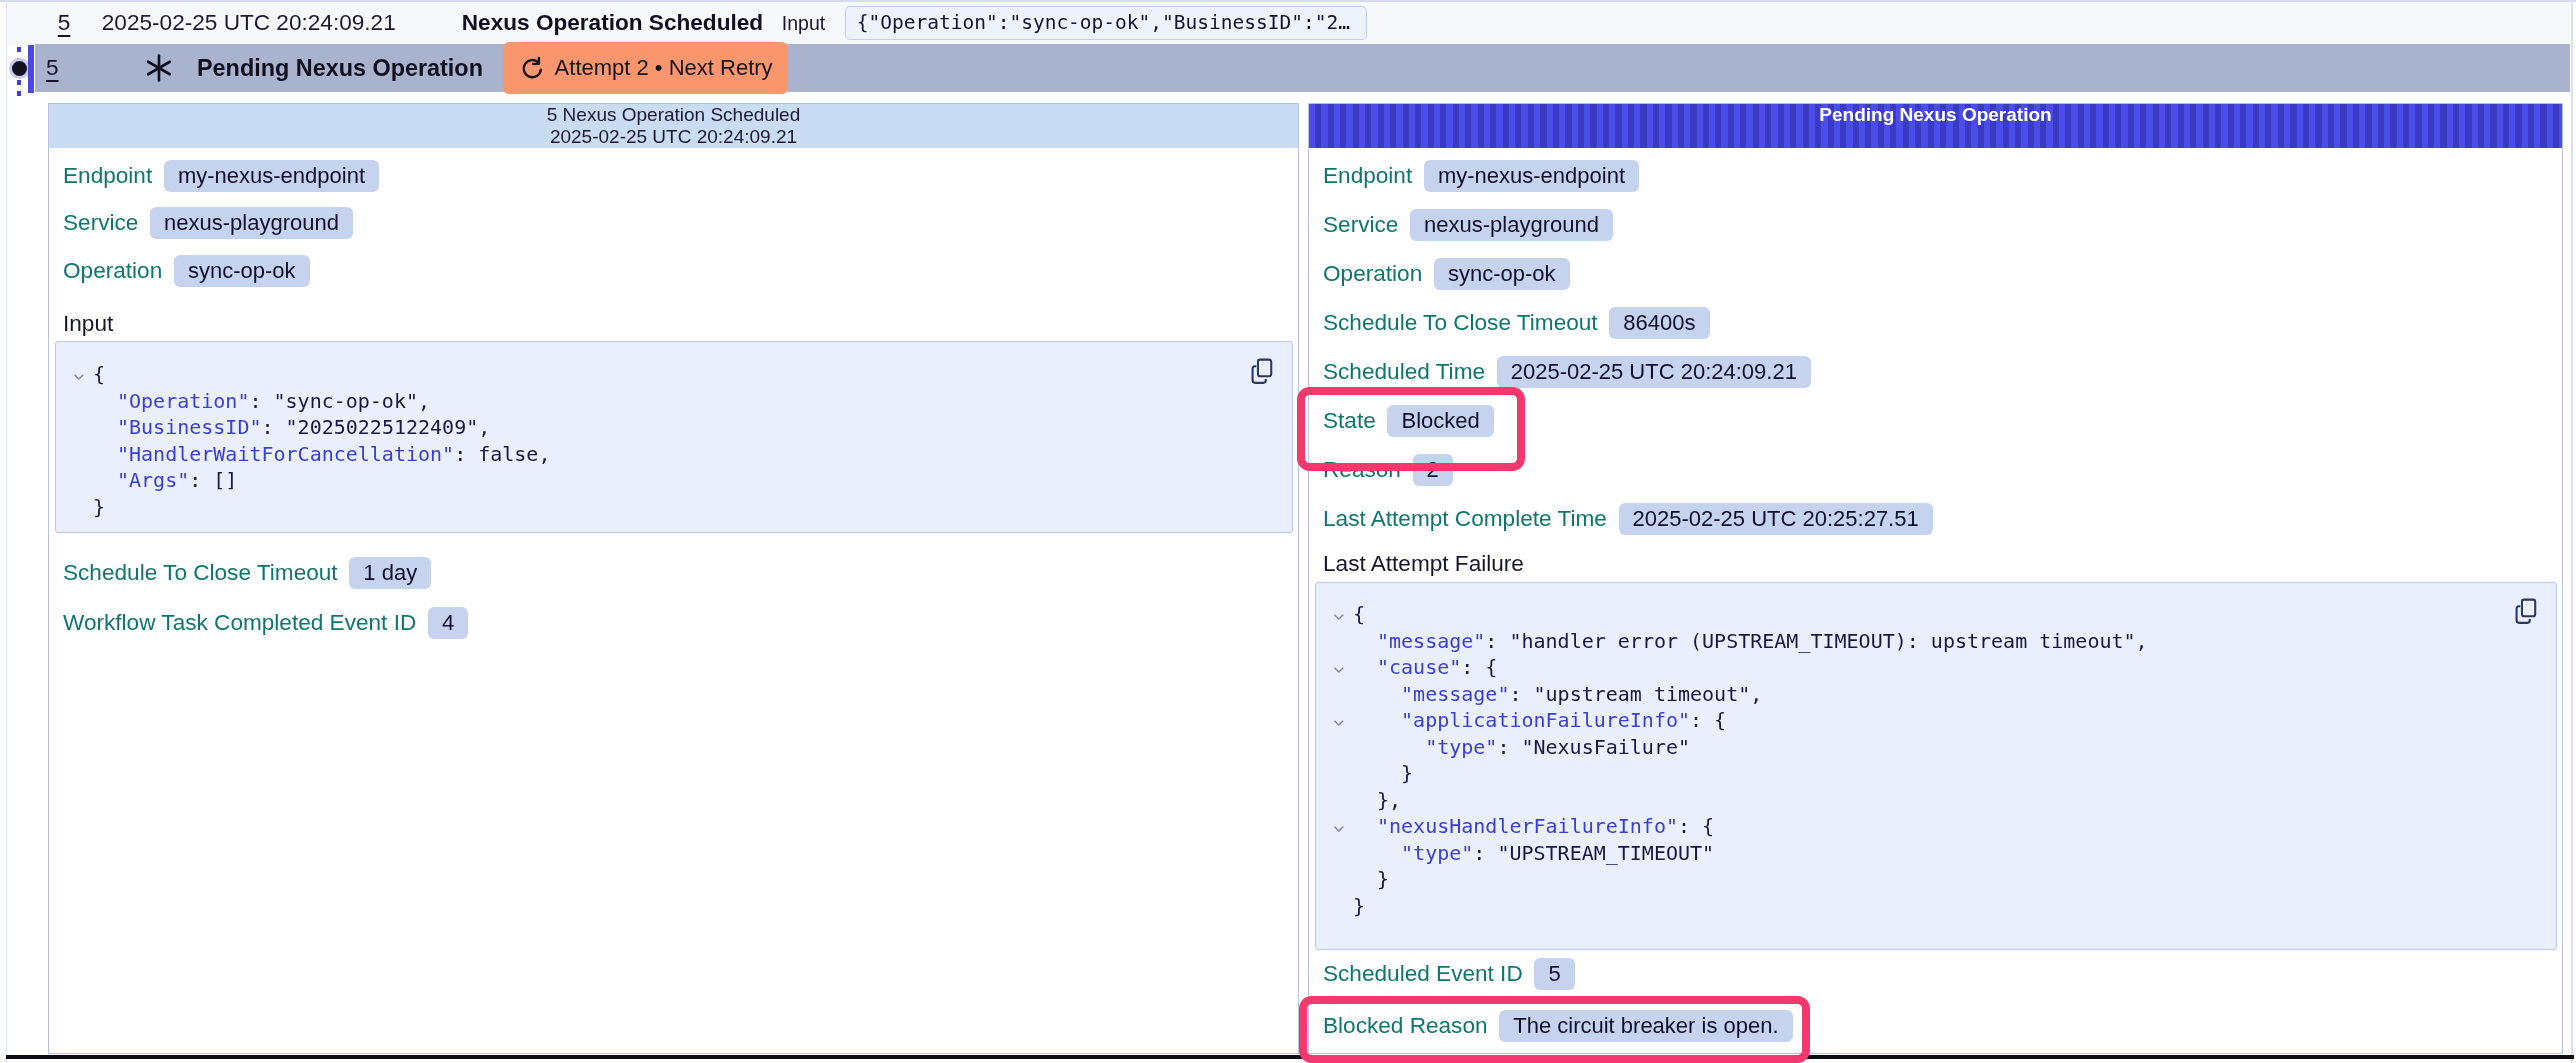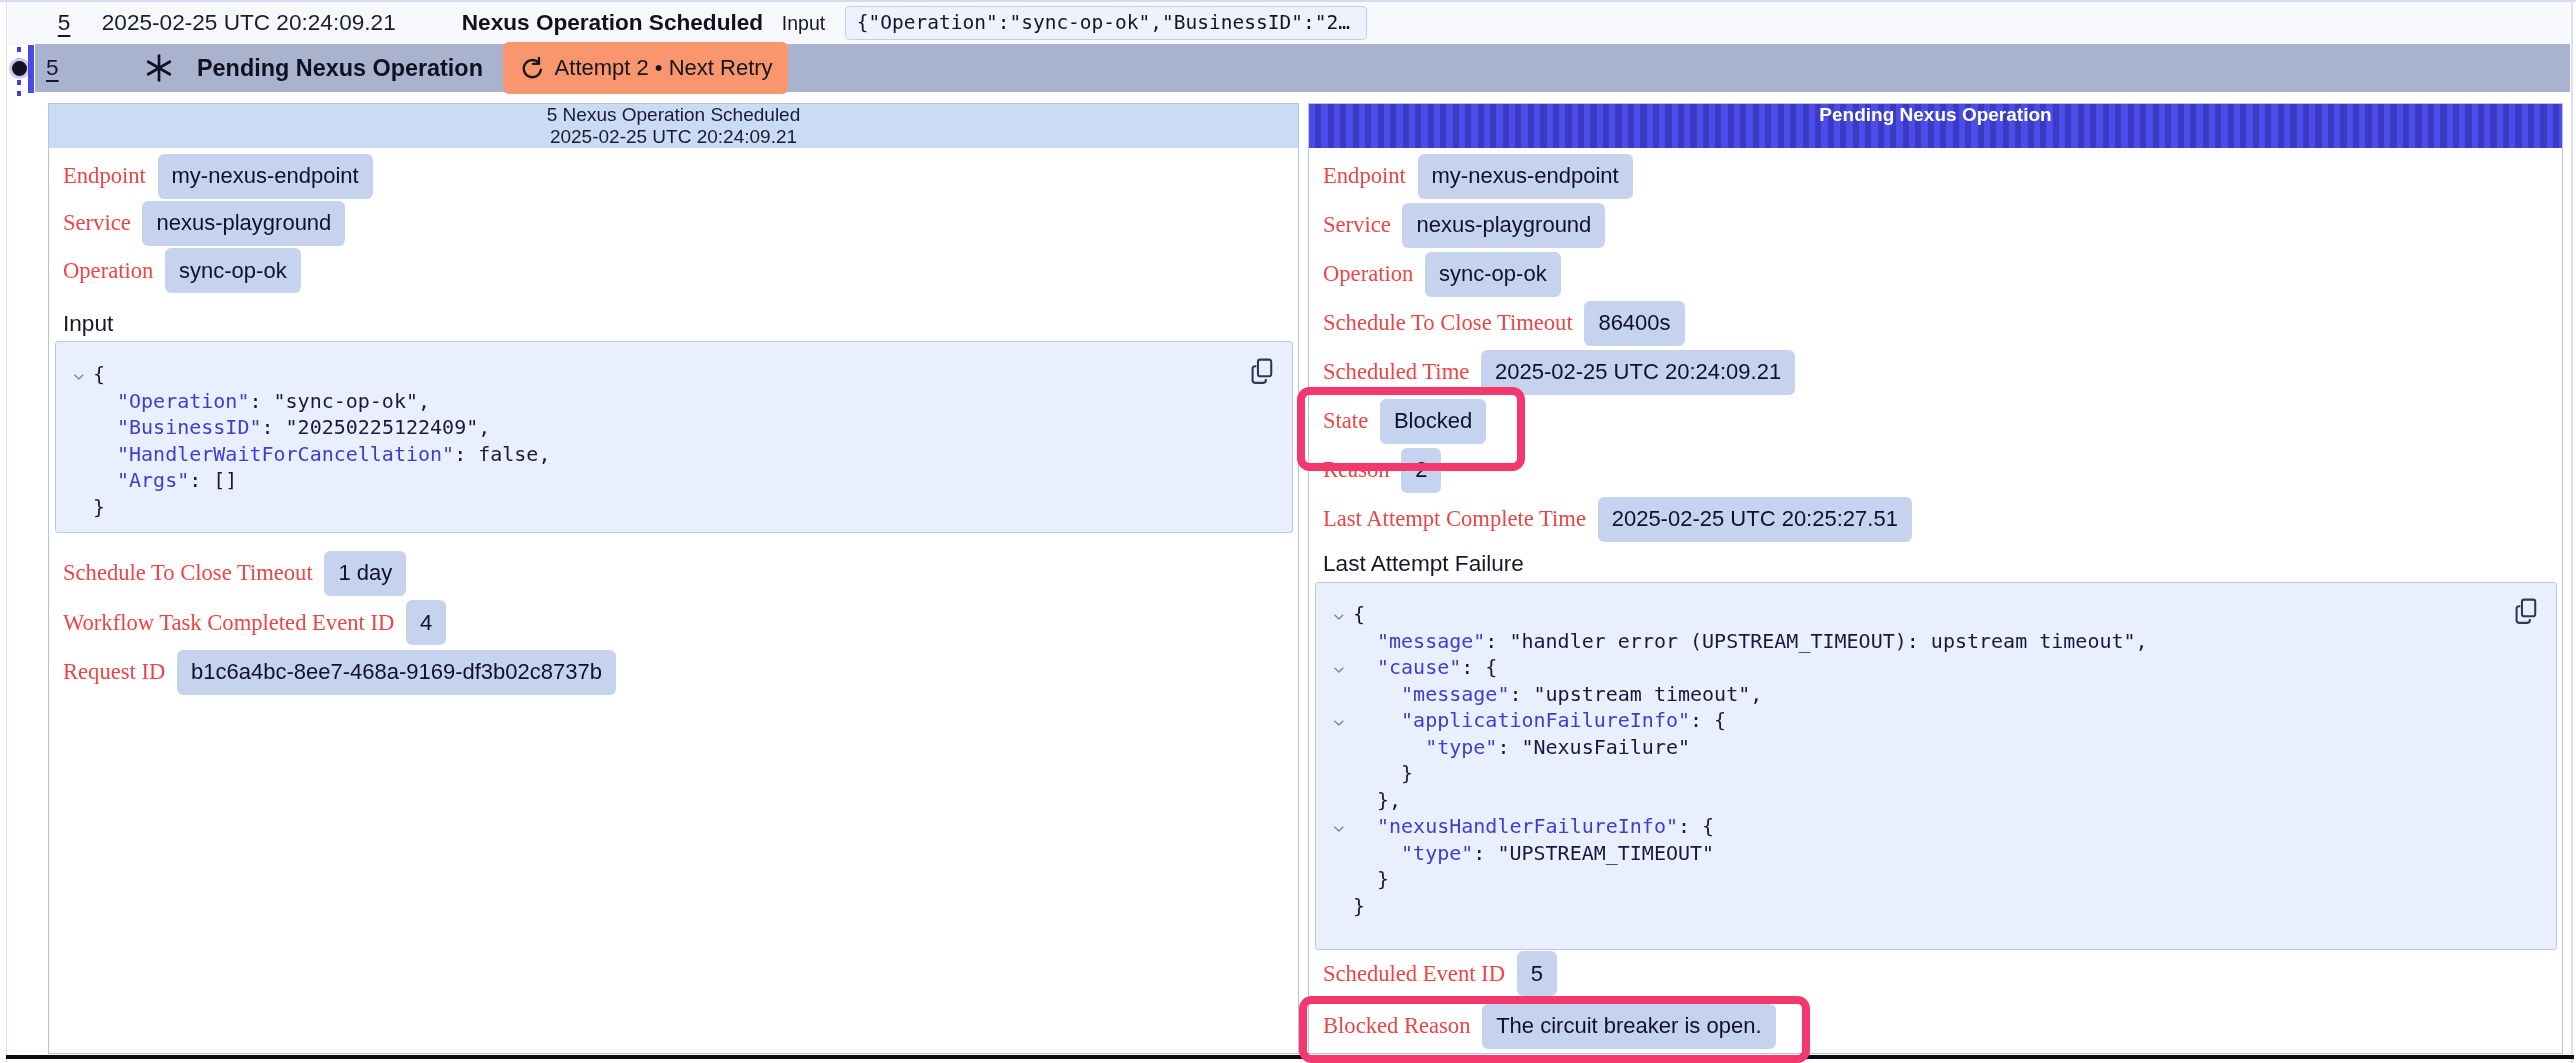--- a/index.html
+++ b/index.html
@@ -50,22 +50,22 @@
 
   .fields{padding-left:14px;}
   .fields-top{margin-top:11px;}
   .field-row{display:flex;align-items:center;gap:11.7px;height:34px;}
   .panel.left  .fields-top    .field-row{margin-bottom:13.3px;}
   .panel.right .fields-top    .field-row{margin-bottom:15px;}
   .panel.left  .fields-bottom .field-row{margin-bottom:15.6px;}
   .panel.right .fields-bottom .field-row{margin-bottom:18.7px;}
   .panel.left  .fields-bottom{margin-top:22.6px;}
   .panel.right .fields-bottom{margin-top:7px;}
-  .field-label{font-size:22.6px;color:#ef4444;font-family:Liberation Serif, serif;}
-  .chip{display:inline-flex;align-items:center;box-sizing:border-box;height:45px;padding:0 14px;
+  .field-label{font-size:22.6px;color:#0f766e;}
+  .chip{display:inline-flex;align-items:center;box-sizing:border-box;height:32px;padding:0 14px;
         background:#c6d3ee;border-radius:6.2px;font-size:22px;color:#10102c;}
   .link{font-size:22.6px;color:#10102c;text-decoration:underline;text-underline-offset:4.7px;cursor:pointer;}
 
   .section-label{font-size:22.6px;color:#17172c;margin-left:14px;height:25px;}
   .panel.left  .section-label{margin-top:23.4px;}
   .panel.right .section-label{margin-top:0;}
 
   .code-block{position:relative;margin:5.5px 5.5px 0 5.5px;background:#e9effc;border:1.6px solid #bac7e6;
               border-radius:3.1px;box-sizing:border-box;padding:18.7px 47px 17px 9.4px;overflow:hidden;
               font-family:"DejaVu Sans Mono",monospace;font-size:20px;line-height:26.5px;color:#181840;}
@@ -189,24 +189,20 @@
     </div>
     <div class="fields fields-bottom">
         <div class="field-row">
     <span class="field-label">Schedule To Close Timeout</span>
     <span class="field-value chip">1 day</span>
   </div>
         <div class="field-row">
     <span class="field-label">Workflow Task Completed Event ID</span>
     <span class="field-value chip">4</span>
   </div>
-        <div class="field-row">
-    <span class="field-label">Request ID</span>
-    <span class="field-value chip">b1c6a4bc-8ee7-468a-9169-df3b02c8737b</span>
-  </div>
       </div>
   </section>
 
   <section class="panel right">
     <header class="panel-header striped">
       <span>Pending Nexus Operation</span>
     </header>
     <div class="fields fields-top">
         <div class="field-row">
     <span class="field-label">Endpoint</span>

